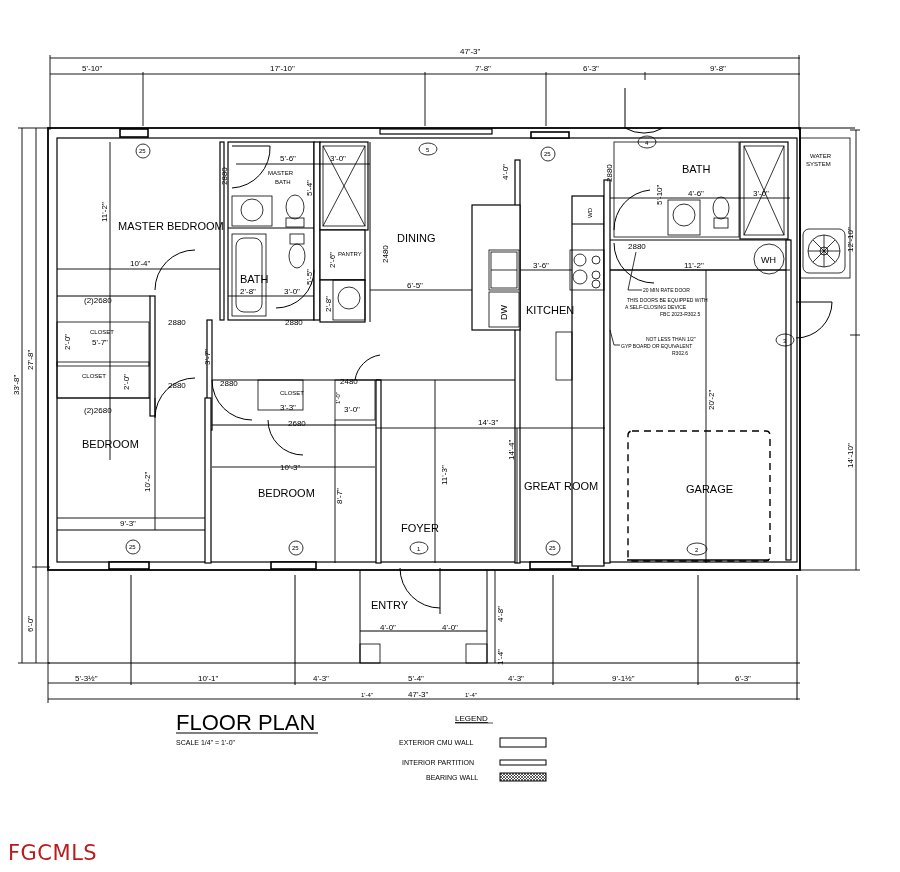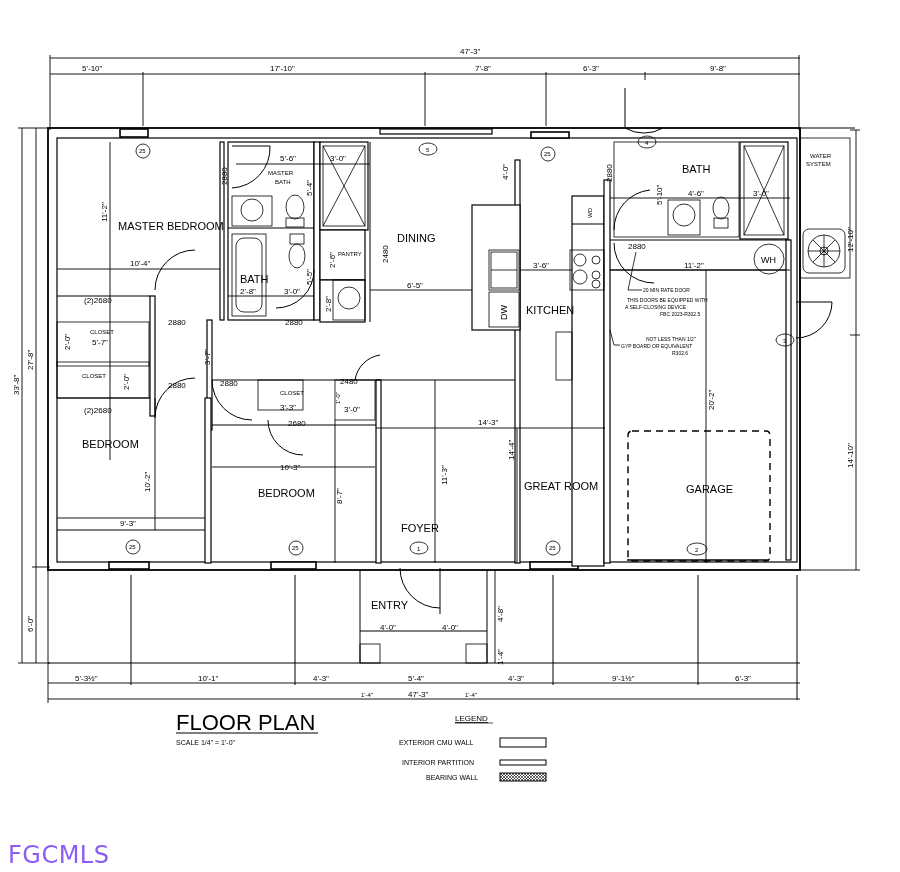--- a/index.html
+++ b/index.html
@@ -9,21 +9,21 @@
   .dim { font-size: 8px; }
   .room { font-size: 11px; }
   .small { font-size: 6px; }
   .tag { font-size: 9px; }
   .wall { fill: #fff; stroke: #000; stroke-width: 1.6; }
   .iwall { fill: #fff; stroke: #000; stroke-width: 1.2; }
   .line { stroke: #000; stroke-width: 1; fill: none; }
   .thin { stroke: #000; stroke-width: 0.8; fill: none; }
   .dash { stroke: #000; stroke-width: 1.4; fill: none; stroke-dasharray: 7 5; }
   .dimline { stroke: #000; stroke-width: 0.9; fill: none; }
-  .brand { position: absolute; left: 8px; top: 841px; font-size: 24px; letter-spacing: 0.5px; font-family: "DejaVu Sans", sans-serif; color: #8b5cf6; }
+  .brand { position: absolute; left: 8px; top: 841px; font-size: 21px; letter-spacing: 0.5px; font-family: "DejaVu Sans", sans-serif; color: #b91c1c; }
 </style>
 </head>
 <body>
 
 <svg id="plan" viewBox="0 0 900 872" xmlns="http://www.w3.org/2000/svg">
 
   <g>
     <line class="dimline" x1="50" y1="58" x2="800" y2="58"></line>
     <line class="dimline" x1="50" y1="74" x2="800" y2="74"></line>
     <line class="dimline" x1="50" y1="55" x2="50" y2="130"></line>

